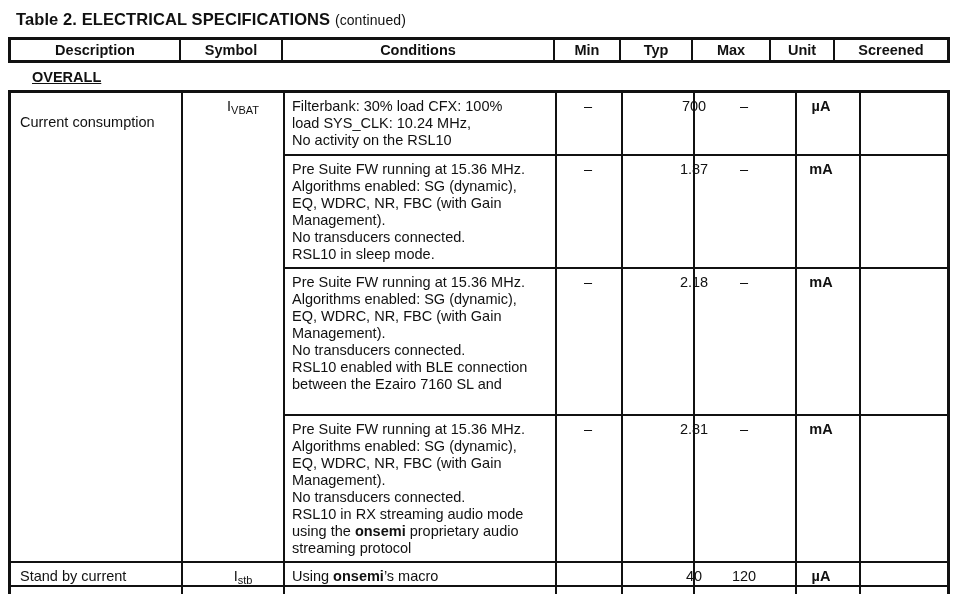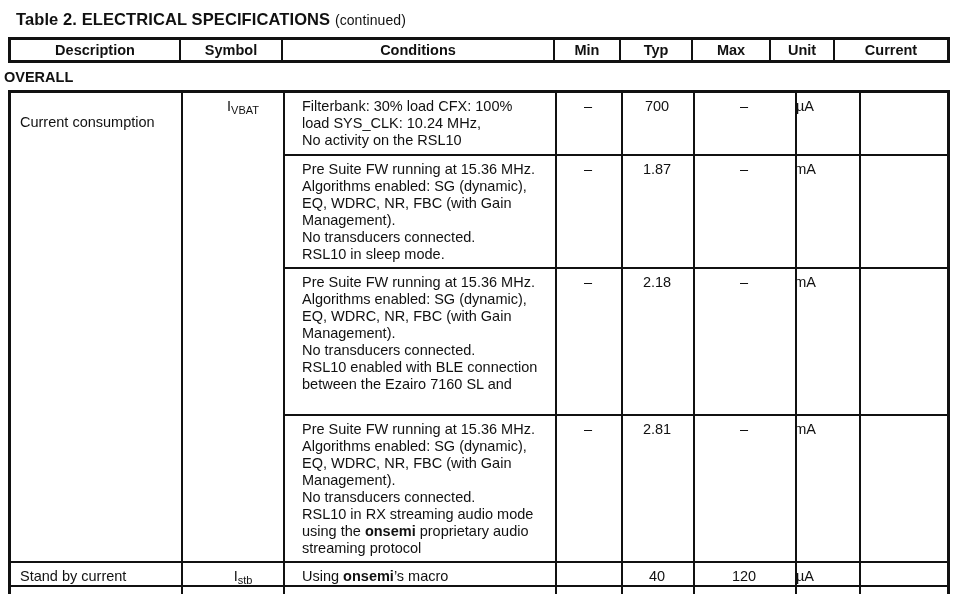--- a/index.html
+++ b/index.html
@@ -5,32 +5,32 @@
   html, body { margin: 0; padding: 0; background: #ffffff; }
   body { width: 958px; height: 594px; overflow: hidden; position: relative;
          font-family: "Liberation Sans", sans-serif; color: #111; }
   .title { position: absolute; left: 16px; top: 10px; font-size: 16.5px; font-weight: bold; letter-spacing: 0.1px; }
   .title .cont { font-weight: normal; font-size: 14px; }
   .hdr { position: absolute; left: 8px; top: 37px; width: 942px; height: 26px;
          border: 3px solid #111; box-sizing: border-box; display: flex; }
   .hdr > div { box-sizing: border-box; border-right: 2px solid #111; display: flex;
                align-items: center; justify-content: center; font-weight: bold; font-size: 14.5px; }
   .hdr > div:last-child { border-right: none; }
-  .section { position: absolute; left: 4px; top: 69px; font-weight: bold; font-size: 14.5px; }
+  .section { position: absolute; left: 32px; top: 69px; font-weight: bold; font-size: 14.5px; text-decoration: underline; }
   .body { position: absolute; left: 8px; top: 90px; width: 942px; height: 510px;
           border-top: 3px solid #111; border-left: 3px solid #111; border-right: 3px solid #111; box-sizing: border-box; }
   .col { position: absolute; top: 0; bottom: 0; border-right: 2px solid #111; }
   .row { position: absolute; left: 272px; right: 0; border-bottom: 2px solid #111; }
   .cell { position: absolute; font-size: 14.5px; line-height: 17px; }
-  .cond { left: 291px; width: 262px; }
+  .cond { left: 281px; width: 262px; }
   .c { text-align: center; }
   .min { left: 545px; width: 64px; }
-  .typ { left: 611px; width: 70px; }
+  .typ { left: 611px; width: 70px; padding-left: 37px; }
   .max { left: 683px; width: 100px; }
-  .unit { left: 769px; width: 50px; }
+  .unit { left: 785px; width: 50px; font-weight: bold; }
   sub { font-size: 11px; vertical-align: -3px; }
   .desc { left: 9px; }
   .sym { left: 172px; width: 120px; text-align: center; }
   b.brand { font-weight: bold; }
 </style>
 </head>
 <body>
 
 <div class="title">
   <span>Table 2. ELECTRICAL SPECIFICATIONS</span>
@@ -38,21 +38,21 @@
 </div>
 
 <div class="hdr">
   <div style="width:170px">Description</div>
   <div style="width:102px">Symbol</div>
   <div style="width:272px">Conditions</div>
   <div style="width:66px">Min</div>
   <div style="width:72px">Typ</div>
   <div style="width:78px">Max</div>
   <div style="width:64px">Unit</div>
-  <div style="flex:1">Current</div>
+  <div style="flex:1">Screened</div>
 </div>
 
 <div class="section">OVERALL</div>
 
 <div class="body">
   <div class="col" style="left:0;width:170px"></div>
   <div class="col" style="left:0;width:272px"></div>
   <div class="col" style="left:0;width:544px"></div>
   <div class="col" style="left:0;width:610px"></div>
   <div class="col" style="left:0;width:682px"></div>

